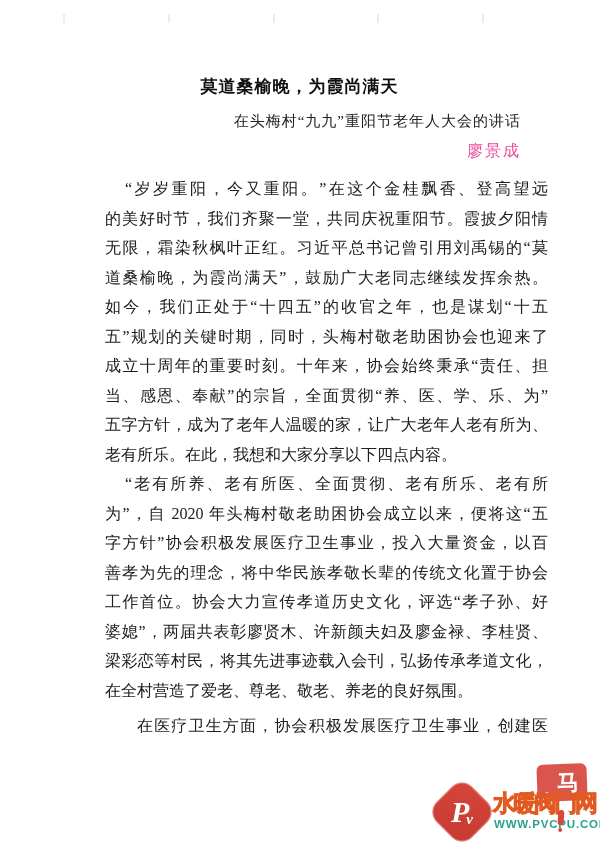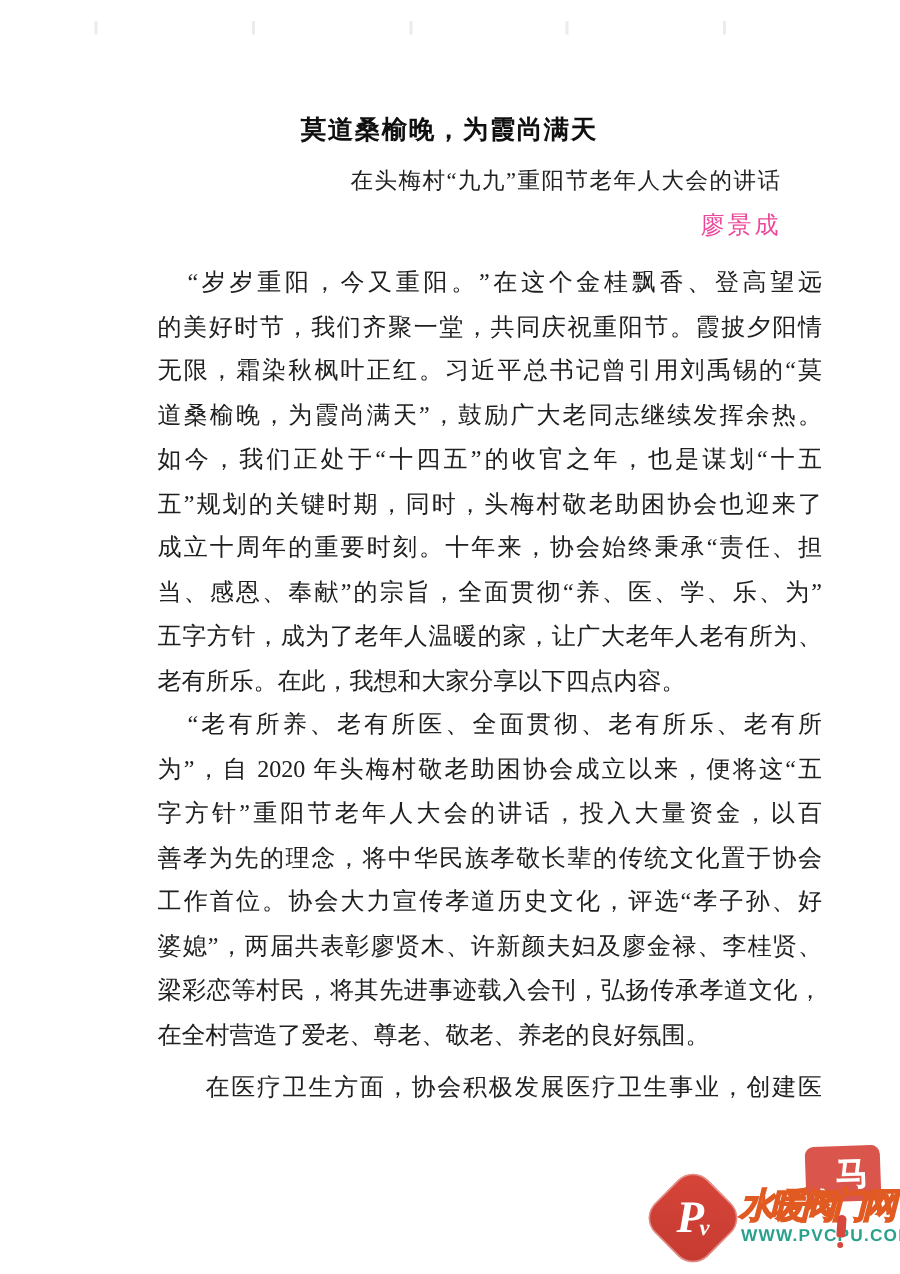--- a/index.html
+++ b/index.html
@@ -76,21 +76,20 @@
   .seal-horse{
     flex:1;text-align:center;color:#fff;font-size:22px;line-height:1;
     font-family:"Liberation Serif",serif;font-weight:700;
   }
   .site-name{
     position:absolute;left:68px;top:32px;width:107px;z-index:2;
     font-family:"Liberation Sans","DejaVu Sans",sans-serif;
     font-weight:700;font-size:23px;line-height:26px;letter-spacing:-2.5px;
     color:var(--name,#ee6f38);-webkit-text-stroke:1px var(--name-stroke,#e05a22);
     white-space:nowrap;
-    font-style:italic;
   }
   .site-url{
     position:absolute;left:69px;top:60px;z-index:2;
     font-family:"Liberation Sans","DejaVu Sans",sans-serif;
     font-weight:700;font-size:11.5px;letter-spacing:.8px;
     color:var(--url,#2aa18d);white-space:nowrap;
   }
   .seal-drop{
     position:absolute;left:133px;top:52px;width:6px;height:15px;z-index:3;
     background:var(--seal,#d7473d);border-radius:3px 3px 2px 2px;
@@ -122,21 +121,21 @@
         <div class="line full">无限，霜染秋枫叶正红。习近平总书记曾引用刘禹锡的“莫</div>
         <div class="line full">道桑榆晚，为霞尚满天”，鼓励广大老同志继续发挥余热。</div>
         <div class="line full">如今，我们正处于“十四五”的收官之年，也是谋划“十五</div>
         <div class="line full">五”规划的关键时期，同时，头梅村敬老助困协会也迎来了</div>
         <div class="line full">成立十周年的重要时刻。十年来，协会始终秉承“责任、担</div>
         <div class="line full">当、感恩、奉献”的宗旨，全面贯彻“养、医、学、乐、为”</div>
         <div class="line full">五字方针，成为了老年人温暖的家，让广大老年人老有所为、</div>
         <div class="line end">老有所乐。在此，我想和大家分享以下四点内容。</div>
         <div class="line first-q">“老有所养、老有所医、全面贯彻、老有所乐、老有所</div>
         <div class="line full">为”，自 2020 年头梅村敬老助困协会成立以来，便将这“五</div>
-        <div class="line full">字方针”重阳节老年人大会的讲话，投入大量资金，以百</div>
+        <div class="line full">字方针”协会积极发展医疗卫生事业，投入大量资金，以百</div>
         <div class="line full">善孝为先的理念，将中华民族孝敬长辈的传统文化置于协会</div>
         <div class="line full">工作首位。协会大力宣传孝道历史文化，评选“孝子孙、好</div>
         <div class="line full">婆媳”，两届共表彰廖贤木、许新颜夫妇及廖金禄、李桂贤、</div>
         <div class="line full">梁彩恋等村民，将其先进事迹载入会刊，弘扬传承孝道文化，</div>
         <div class="line end">在全村营造了爱老、尊老、敬老、养老的良好氛围。</div>
         <div class="line first para-gap">在医疗卫生方面，协会积极发展医疗卫生事业，创建医</div>
       </div>
   </div>
 
   <div class="watermark">

